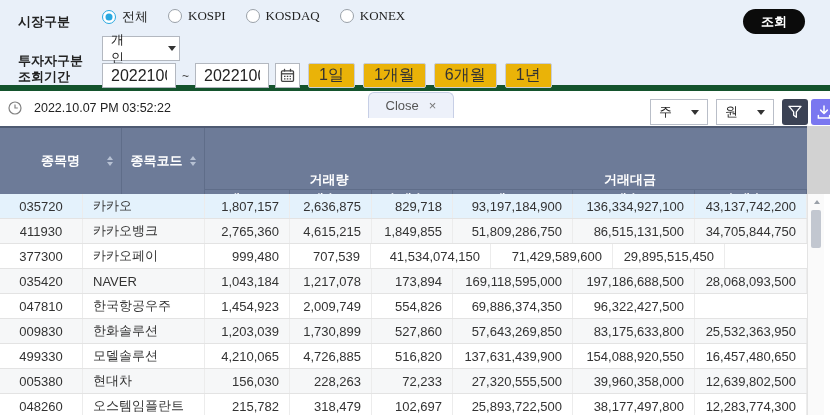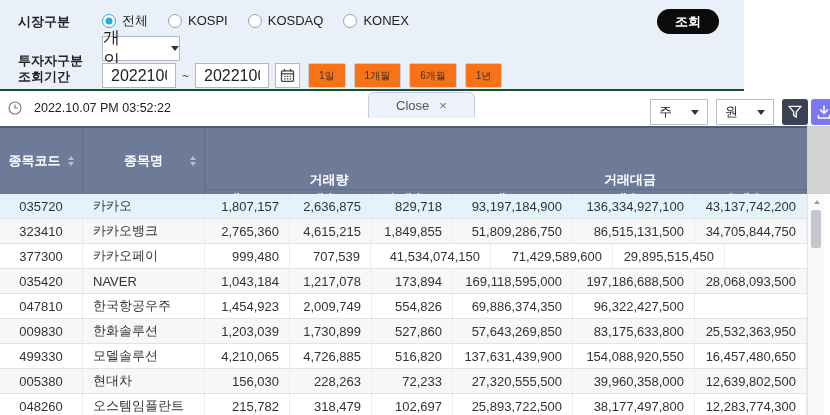--- a/index.html
+++ b/index.html
@@ -1,54 +1,54 @@
 <!DOCTYPE html>
 <html><head>
 <meta charset="utf-8">
 <style>
   * { box-sizing: border-box; margin: 0; padding: 0; }
   html, body { width: 830px; height: 415px; overflow: hidden; }
   body { font-family: "Liberation Sans", "DejaVu Sans", sans-serif; background: #fff; }
   .app { position: relative; width: 830px; height: 415px; overflow: hidden; background: #fff; }
 
   
-  .form-panel { position: absolute; left: 0; top: 0; width: 744px; height: 91px;
-                background: #e9f0f9; border-bottom: 2px solid #14532d; }
+  .form-panel { position: absolute; left: 0; top: 0; width: 830px; height: 91px;
+                background: #e9f0f9; border-bottom: 6px solid #14532d; }
   .flabel { position: absolute; left: 18px; font-size: 13px; font-weight: bold; color: #222; }
   .lbl-market { top: 13px; } .lbl-investor { top: 52px; } .lbl-period { top: 68px; }
 
-  .radio-group { position: absolute; left: 102px; top: 8px; height: 25px; display: flex; align-items: center; gap: 20px; }
+  .radio-group { position: absolute; left: 102px; top: 8px; height: 25px; display: flex; align-items: flex-start; gap: 20px; font-family: Liberation Serif, serif; }
   .radio-opt { display: flex; align-items: center; gap: 6px; font-size: 13px; color: #222; cursor: pointer; }
   .radio { width: 14px; height: 14px; border-radius: 50%; background: #fff; border: 1px solid #9aa1a9; position: relative; }
   .radio.sel { border: 1.5px solid #29a8e0; }
   .radio.sel::after { content: ""; position: absolute; left: 50%; top: 50%; width: 7px; height: 7px;
                       transform: translate(-50%,-50%); border-radius: 50%; background: #29a8e0; }
 
   .select-box { position: absolute; display: flex; align-items: center; justify-content: space-between;
-                background: #fff; border: 1px solid #b3b8c0; font-size: 17px; color: #222;
-                padding: 0 0; cursor: pointer; gap: 44px; }
+                background: #fff; border: 1px solid #b3b8c0; font-size: 13px; color: #222;
+                padding: 0 8px; cursor: pointer; gap: 44px; }
   .sel-investor { left: 102px; top: 36px; width: 78px; height: 25px; }
   .tri-down { width: 0; height: 0; border-left: 4.5px solid transparent; border-right: 4.5px solid transparent;
               border-top: 5.5px solid #333; }
 
   .period-row { position: absolute; left: 102px; top: 63px; height: 25px; display: flex; align-items: center; gap: 6px; }
   .date-input { width: 74px; height: 25px; border: 1px solid #b3b8c0; background: #fff;
                 font-size: 16px; color: #222; padding: 0 8px; font-family: inherit; }
   .tilde { font-size: 12px; color: #444; }
   .cal-btn { width: 25px; height: 25px; border: 1px solid #b3b8c0; background: #fff; display: flex;
              align-items: center; justify-content: center; cursor: pointer; }
-  .range-btn { height: 25px; padding: 0 10px; background: #f97316; border: 1px solid #c8cdd6;
-               border-radius: 2px; font-size: 10px; color: #333; margin-left: 2px; cursor: pointer;
+  .range-btn { height: 25px; padding: 0 10px; background: #eab308; border: 1px solid #c8cdd6;
+               border-radius: 2px; font-size: 16px; color: #333; margin-left: 2px; cursor: pointer;
                font-family: inherit; }
   .query-btn { position: absolute; right: 25px; top: 9px; width: 62px; height: 25px; background: #0b0b0b;
                color: #fff; border: none; border-radius: 13px; font-size: 13px; font-weight: bold;
                cursor: pointer; font-family: inherit; }
 
   
-  .close-tab { position: absolute; left: 368px; top: 92px; width: 107px; height: 26px;
+  .close-tab { position: absolute; left: 368px; top: 92px; width: 86px; height: 26px;
                background: #edf1fa; border: 1px solid #c7cfe6; border-bottom: none;
                border-radius: 6px 6px 0 0; display: flex; align-items: center; justify-content: center;
                gap: 10px; font-size: 13px; color: #555; cursor: pointer; }
   .close-x { font-size: 13px; color: #777; cursor: pointer; }
   .timestamp { position: absolute; left: 8px; top: 101px; display: flex; align-items: center; gap: 12px;
                font-size: 12.5px; color: #222; }
   .unit-select { position: absolute; top: 99px; width: 58px; height: 26px; display: flex; align-items: center;
                  justify-content: space-between; background: #fff; border: 1px solid #b9bec8;
                  font-size: 13px; color: #222; padding: 0 8px; cursor: pointer; }
   .sel-share { left: 650px; } .sel-curr { left: 716px; }
@@ -184,29 +184,29 @@
     </svg>
   </button>
   <button class="icon-btn download-btn">
     <svg width="18" height="18" viewBox="0 0 24 24">
       <path d="M12 4 V13 M7.5 9.5 L12 14 L16.5 9.5" fill="none" stroke="#fff" stroke-width="2" stroke-linejoin="round" stroke-linecap="round"></path>
       <path d="M4.5 16.5 V20 H19.5 V16.5" fill="none" stroke="#fff" stroke-width="2" stroke-linecap="round"></path>
     </svg>
   </button>
 
   <div class="thead">
-    <div class="hcell hc-code">
-      <span>종목코드</span>
+    <div class="hcell hc-name">
+      <span>종목명</span>
       <span class="arrs">
           <span class="a-up"></span>
           <span class="a-dn"></span>
         </span>
     </div>
-    <div class="hcell hc-name">
-      <span>종목명</span>
+    <div class="hcell hc-code">
+      <span>종목코드</span>
       <span class="arrs">
           <span class="a-up"></span>
           <span class="a-dn"></span>
         </span>
     </div>
     <div class="hgroup hg-vol">
       <div class="glabel">거래량</div>
       <div class="subrow">
         <div class="sub s2">
           <span>매도</span>
@@ -264,21 +264,21 @@
       <div class="td c0">035720</div>
       <div class="td c1">카카오</div>
       <div class="td c2 num">1,807,157</div>
       <div class="td c3 num">2,636,875</div>
       <div class="td c4 num">829,718</div>
       <div class="td c5 num">93,197,184,900</div>
       <div class="td c6 num">136,334,927,100</div>
       <div class="td c7 num">43,137,742,200</div>
     </div>
     <div class="tr">
-      <div class="td c0">323410</div>
+      <div class="td c0">411930</div>
       <div class="td c1">카카오뱅크</div>
       <div class="td c2 num">2,765,360</div>
       <div class="td c3 num">4,615,215</div>
       <div class="td c4 num">1,849,855</div>
       <div class="td c5 num">51,809,286,750</div>
       <div class="td c6 num">86,515,131,500</div>
       <div class="td c7 num">34,705,844,750</div>
     </div>
     <div class="tr">
       <div class="td c0">377300</div>

